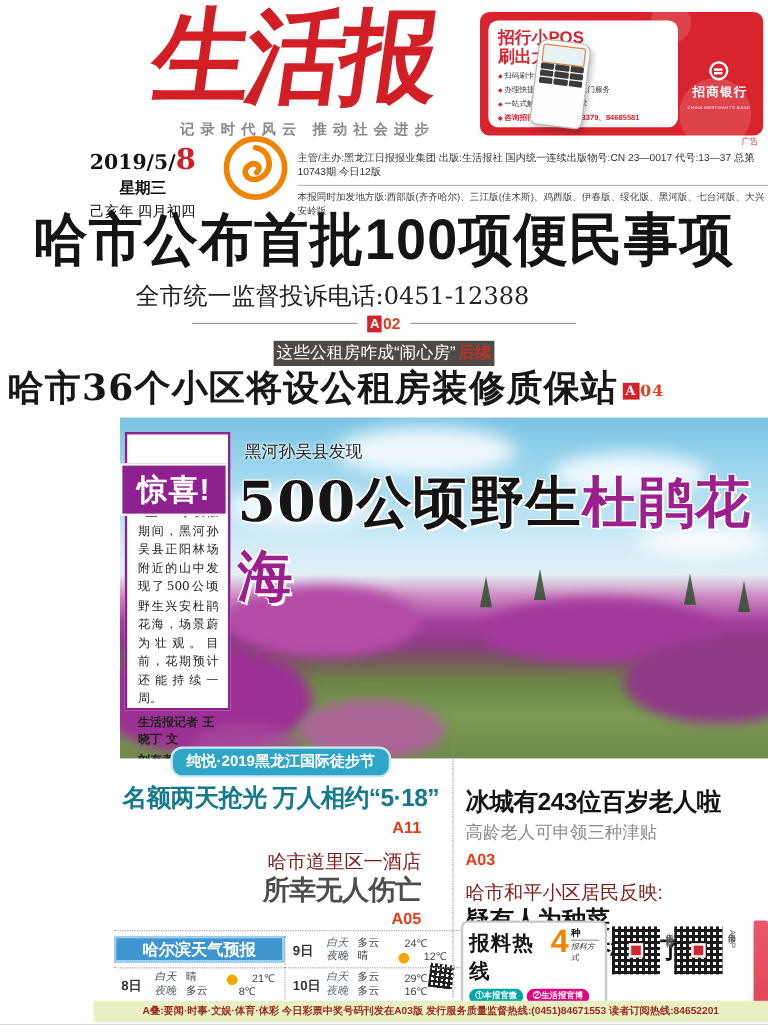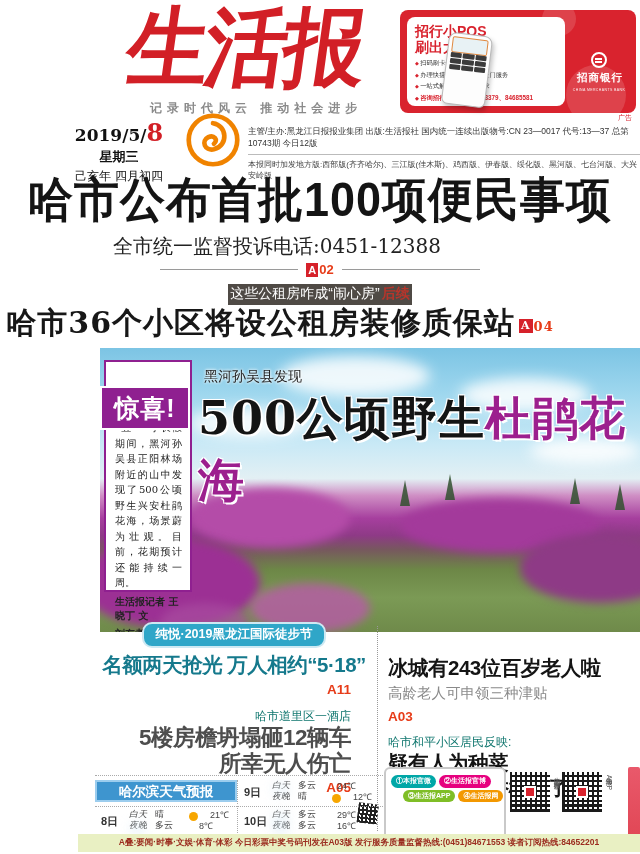--- a/index.html
+++ b/index.html
@@ -83,21 +83,21 @@
 
   
   .col-divider { position:absolute; left:377px; top:626px; height:205px; border-left:1px dotted #999; }
   .leftcol { position:absolute; left:95px; top:622px; width:278px; }
   .banner { text-align:center; }
   .banner span { display:inline-block; background:#2fa6c8; color:#fff; font-size:12.5px; font-weight:bold;
     padding:2px 12px 3px; border-radius:10px; border:2px solid #cde9f3; }
   .walk-h { margin-top:3px; text-align:center; font-size:20.5px; font-weight:900; color:#15798c; letter-spacing:-.5px; }
   .ref-r { text-align:right; padding-right:22px; color:#e73c19; font-weight:bold; font-size:13.5px; margin-top:3px; }
   .eave { margin-top:11px; text-align:right; padding-right:22px; }
-  .gkick { font-size:12px; color:#0f766e; }
+  .gkick { font-size:16px; color:#7f1d1d; }
   .eave .h { font-size:22.5px; font-weight:900; color:#4d4d4d; line-height:1.15; letter-spacing:-.5px; }
   .rightcol { position:absolute; left:388px; top:622px; width:252px;margin-top:32px; }
   .rc-h1 { font-size:20.5px; font-weight:900; color:#141414; letter-spacing:-.5px; }
   .rc-sub { font-size:14.5px; color:#8a8a8a; margin-top:2px; }
   .ref-l { color:#e73c19; font-weight:bold; font-size:13.5px; margin-top:6px; }
   .lilac { margin-top:10px; }
   .lilac .h { font-size:20.5px; font-weight:900; color:#141414; line-height:1.2; letter-spacing:-.5px; }
 
   
   .weather { position:absolute; left:95px; top:775px; width:290px; border-top:1px dotted #aaa; padding-top:4px; }
@@ -254,21 +254,20 @@
   </div>
 
   <div class="col-divider"></div>
 
   <div class="leftcol">
     <div class="banner"><span>纯悦·2019黑龙江国际徒步节</span></div>
     <div class="walk-h">名额两天抢光 万人相约“5·18”</div>
     <div class="ref-r">A11</div>
     <div class="eave">
       <div class="gkick">哈市道里区一酒店</div>
-      <div class="h">5楼房檐坍塌砸12辆车</div>
       <div class="h">所幸无人伤亡</div>
     </div>
     <div class="ref-r">A05</div>
   </div>
 
   <div class="rightcol">
     <div class="rc-h1">冰城有243位百岁老人啦</div>
     <div class="rc-sub">高龄老人可申领三种津贴</div>
     <div class="ref-l">A03</div>
     <div class="lilac">
@@ -334,20 +333,28 @@
               <span class="wcond">多云</span>
               <span class="wicon cloud"></span>
               <span class="wtemp">16℃</span>
             </div>
         </div>
       </div>
     </div>
   </div>
 
   <div class="hotline">
+    <div class="hl-row">
+      <span class="hl-title">报料热线</span>
+      <span class="hl-4">4</span>
+      <span class="hl-side">
+        <div class="hl-zh">种</div>
+        <div class="hl-sub">报料方式</div>
+      </span>
+    </div>
     <div class="pills">
       <div class="row">
         <span class="pill teal">①本报官微</span>
         <span class="pill mag">②生活报官博</span>
       </div>
       <div class="row ind">
         <span class="pill grn">③生活报APP</span>
         <span class="pill org">④生活报网</span>
       </div>
     </div>

